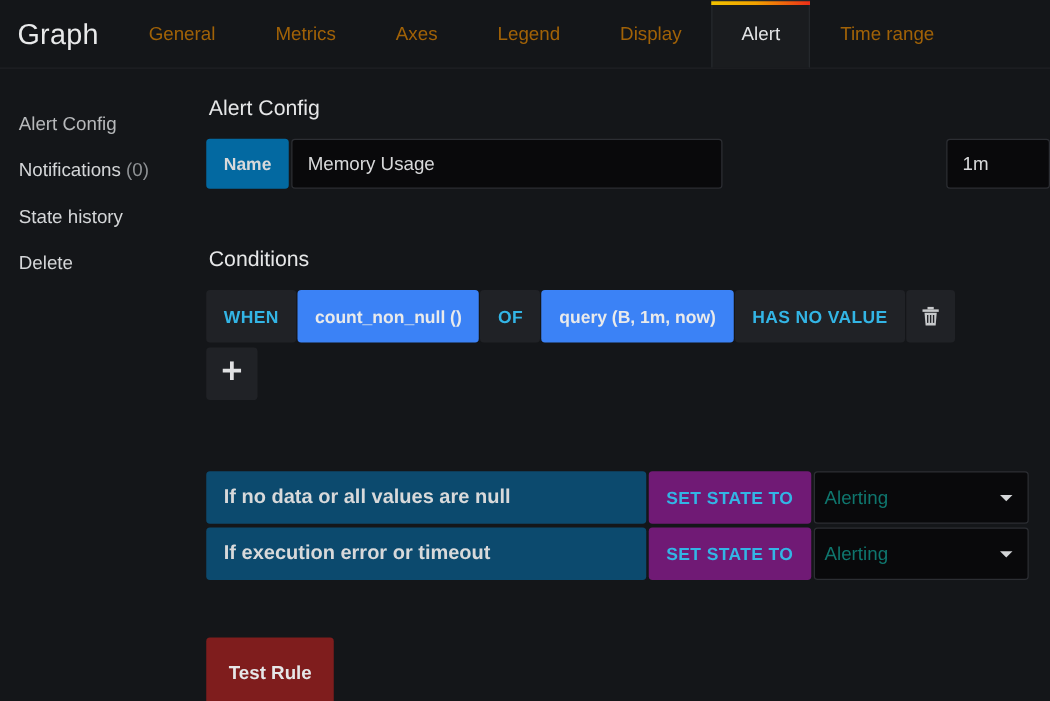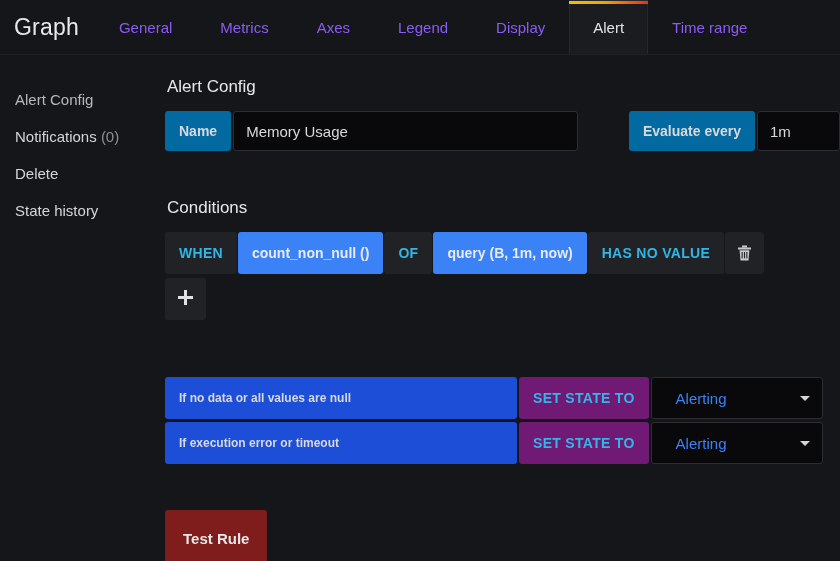--- a/index.html
+++ b/index.html
@@ -40,21 +40,21 @@
     list-style: none;
     margin: 0;
     padding: 0;
   }
   .tab-item {
     position: relative;
     display: flex;
     align-items: center;
     padding: 0 23px;
     font-size: 15px;
-    color: #8b5cf6;
+    color: #a16207;
     background: transparent;
     border: 1px solid transparent;
     border-bottom: none;
     box-sizing: border-box;
     cursor: pointer;
     white-space: nowrap;
   }
   .tab-item.is-active {
     background: #1a1c1f;
     border-color: #25282c;
@@ -203,23 +203,23 @@
     display: flex;
     align-items: stretch;
     gap: 2px;
     margin-bottom: 3px;
   }
   .state-desc {
     display: flex;
     align-items: center;
     width: 352px;
     height: 42px;
-    background: #1d4ed8;
+    background: #0c4a6e;
     color: #d8d9da;
-    font-size: 12px;
+    font-size: 16px;
     font-weight: bold;
     padding: 0 14px;
     border-radius: 3px;
     box-sizing: border-box;
     white-space: nowrap;
   }
   .state-setto {
     display: flex;
     align-items: center;
     height: 42px;
@@ -236,23 +236,23 @@
   }
   .state-select {
     position: relative;
     display: flex;
     align-items: center;
     width: 172px;
     height: 42px;
     background: #09090b;
     border: 1px solid #2c2e33;
     border-radius: 3px;
-    color: #3b82f6;
+    color: #0f766e;
     font-size: 15px;
-    padding: 0 24px;
+    padding: 0 8px;
     box-sizing: border-box;
     cursor: pointer;
     white-space: nowrap;
   }
   .caret {
     position: absolute;
     right: 12px;
     top: 50%;
     margin-top: -2px;
     width: 0;
@@ -315,36 +315,35 @@
 
   <div class="editor-sidebar">
     <div class="side-item is-active">
       <span>Alert Config</span>
     </div>
     <div class="side-item">
       <span>Notifications</span>
       <span class="count">(0)</span>
     </div>
     <div class="side-item">
+      <span>State history</span>
+    </div>
+    <div class="side-item">
       <span>Delete</span>
-    </div>
-    <div class="side-item">
-      <span>State history</span>
     </div>
   </div>
 
   <div class="editor-main">
 
     <h2 class="section-title">Alert Config</h2>
 
     <div class="name-eval-row">
       <div class="form-label">Name</div>
       <div class="form-input name-input">Memory Usage</div>
       <div class="spacer"></div>
-      <div class="form-label">Evaluate every</div>
       <div class="form-input eval-input">1m</div>
     </div>
 
     <h2 class="section-title conditions">Conditions</h2>
 
     <div class="condition-row">
       <div class="cond-seg keyword">WHEN</div>
       <div class="cond-seg value">count_non_null ()</div>
       <div class="cond-seg keyword">OF</div>
       <div class="cond-seg value">query (B, 1m, now)</div>

